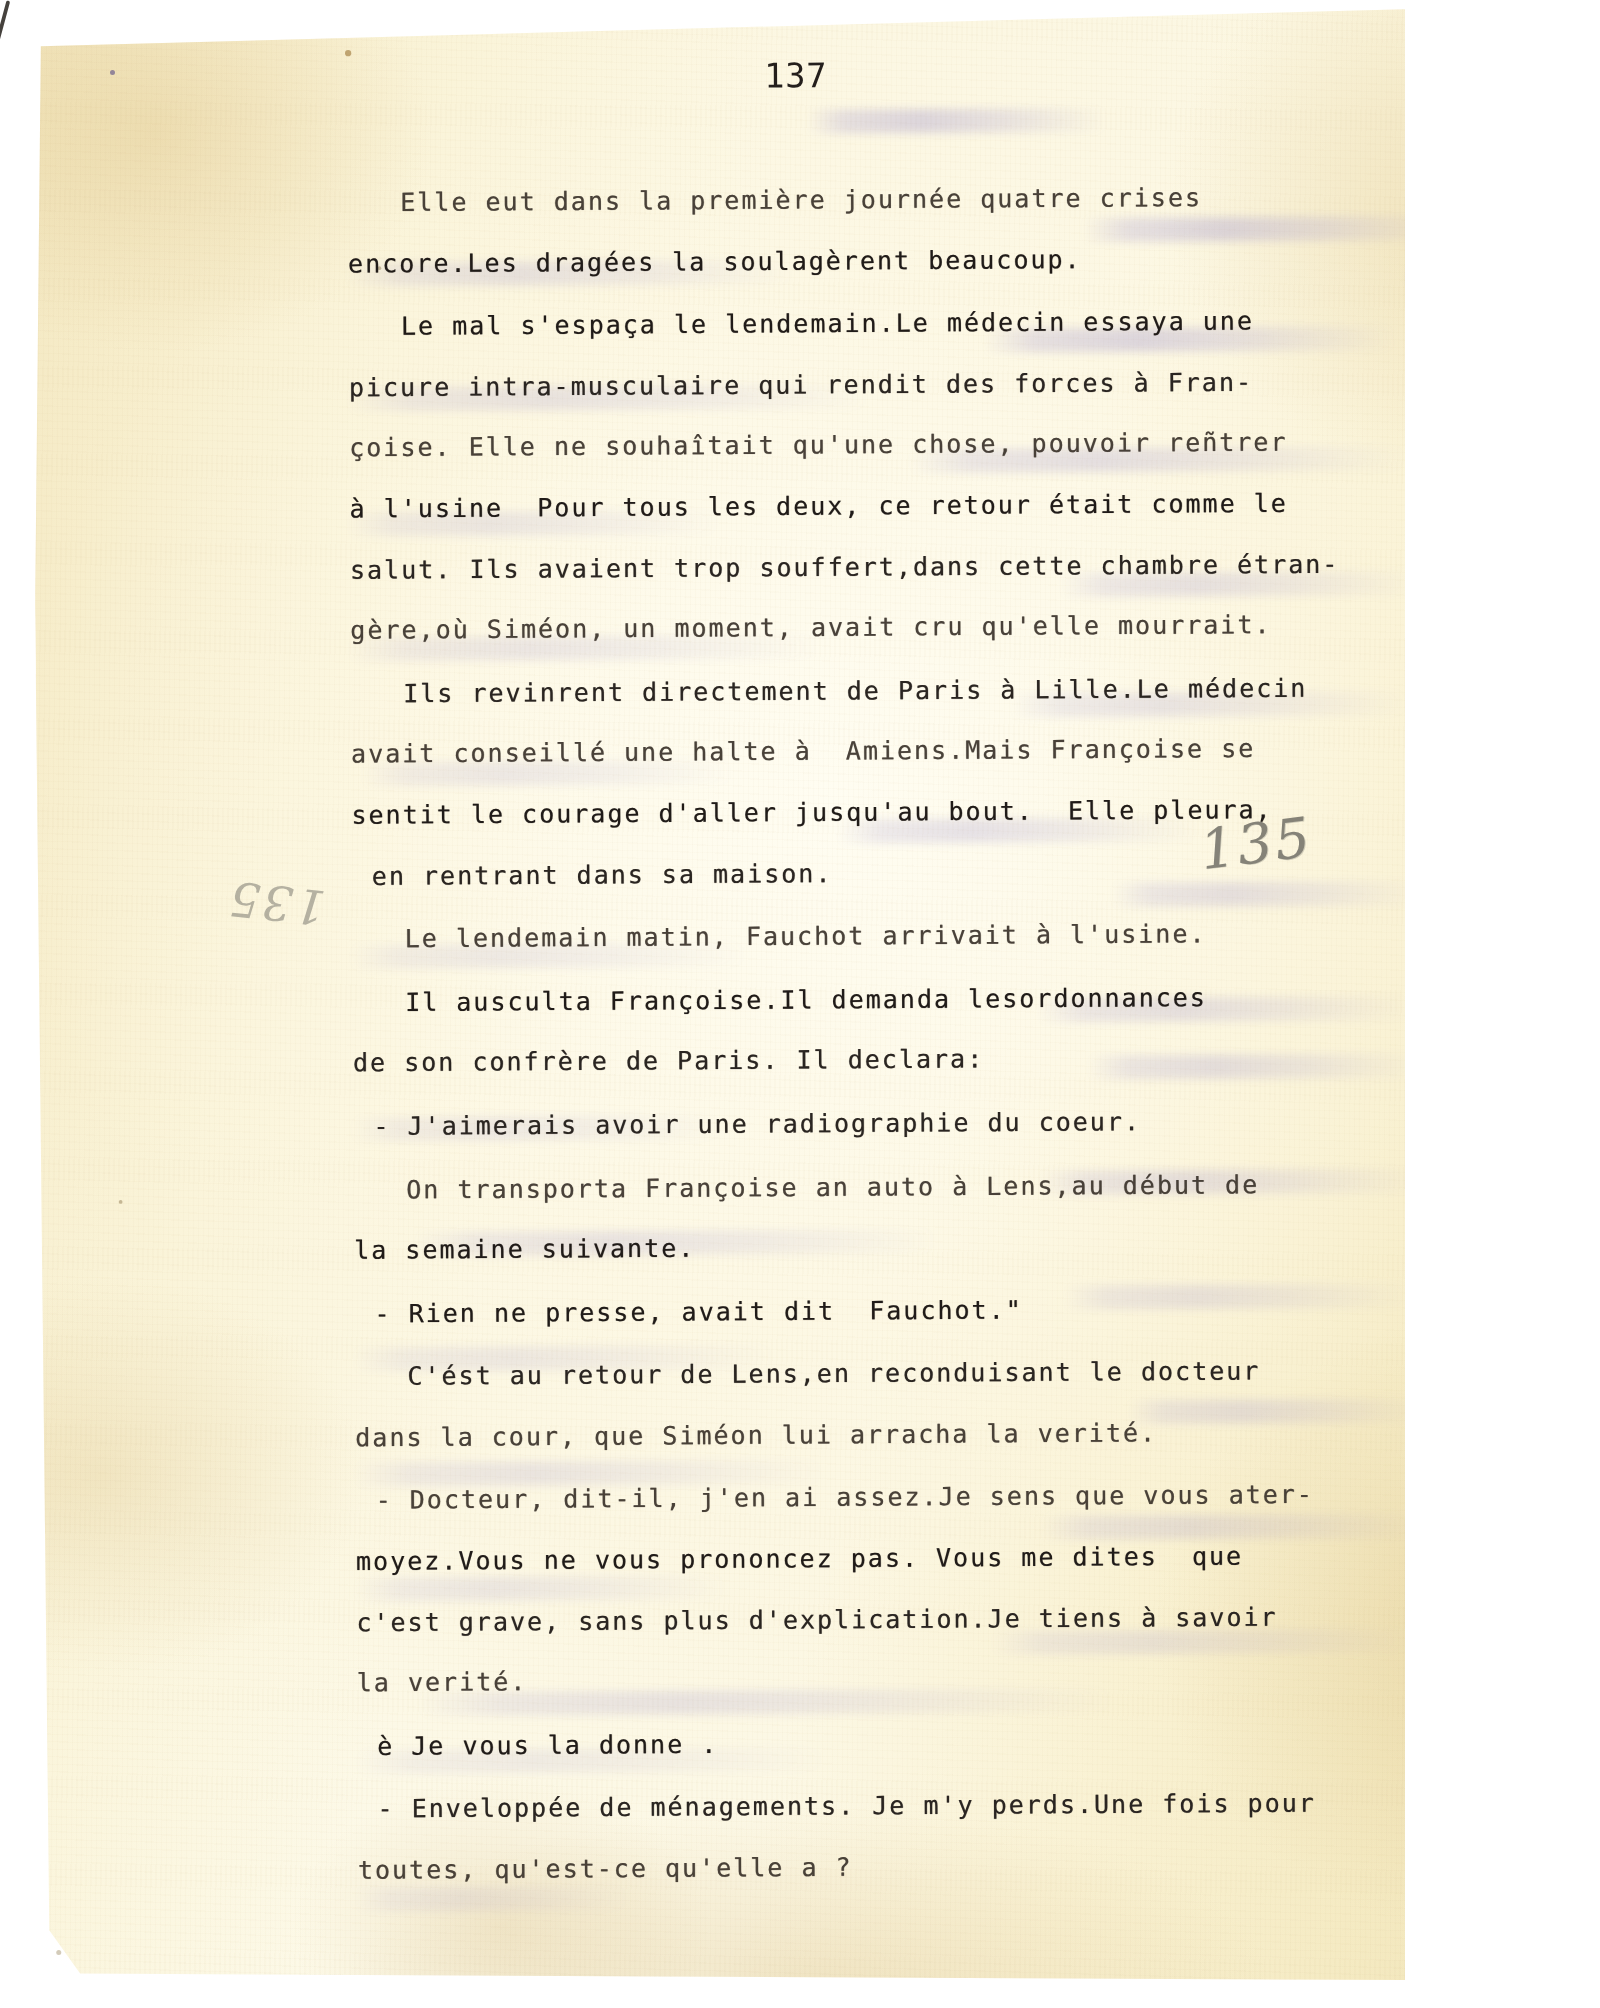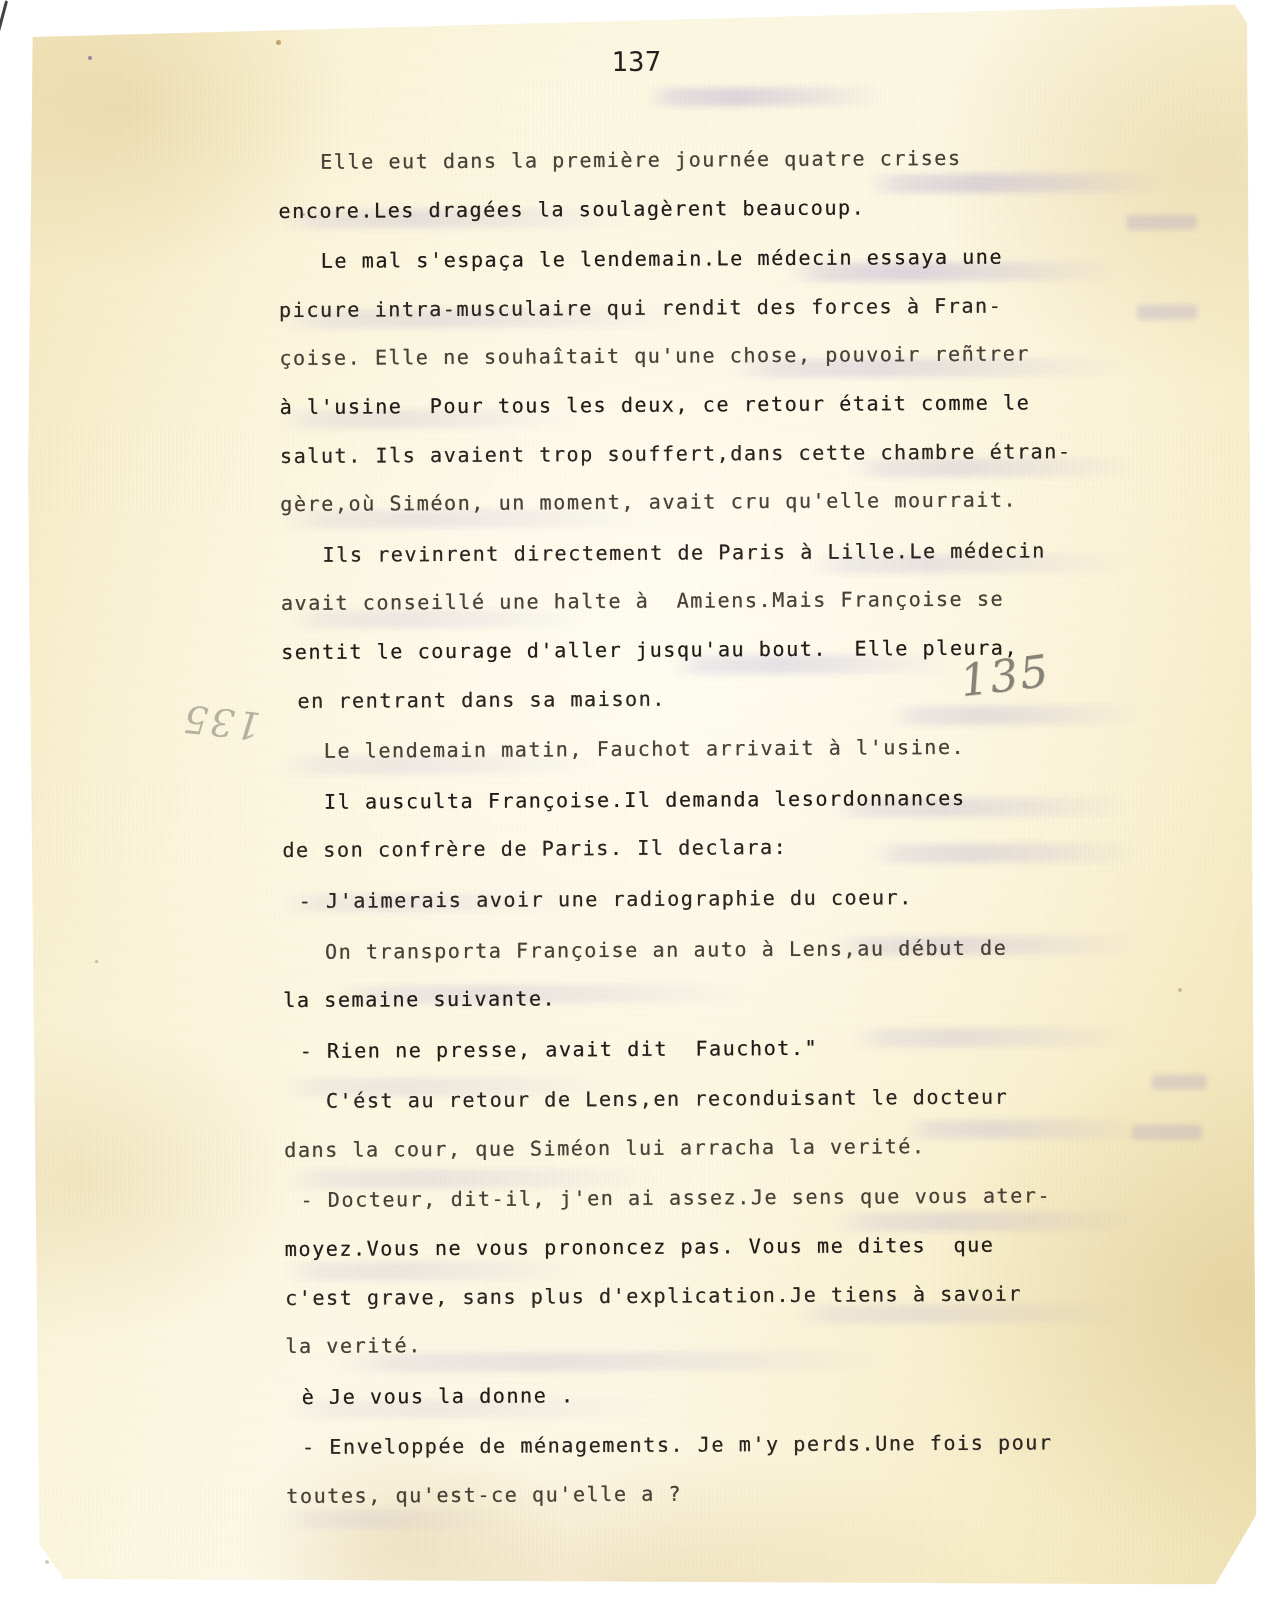--- a/index.html
+++ b/index.html
@@ -4,21 +4,21 @@
 <title>Typescript page</title>
 <style>
   html, body {
     margin: 0;
     padding: 0;
     background: #ffffff;
   }
 
   #page-root {
     position: relative;
-    width: 1280px;
+    width: 1124px;
     height: 1606px;
     overflow: hidden;
     background: #ffffff;
     font-family: "DejaVu Sans Mono", "Liberation Mono", monospace;
   }
 
   
   .sheet {
     position: absolute;
     left: 30px;

